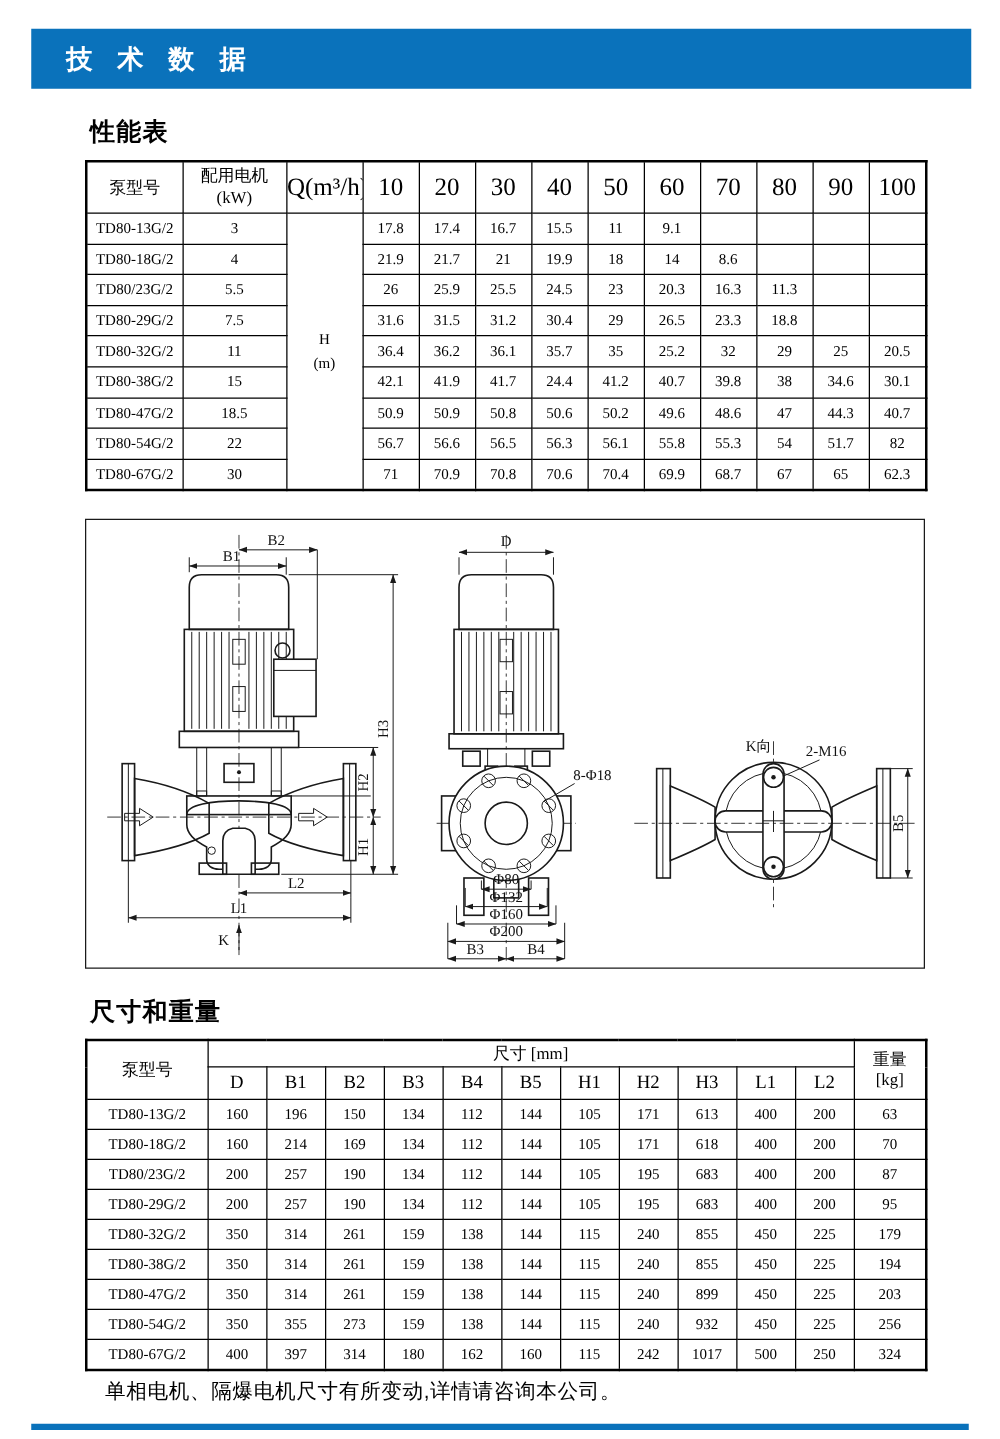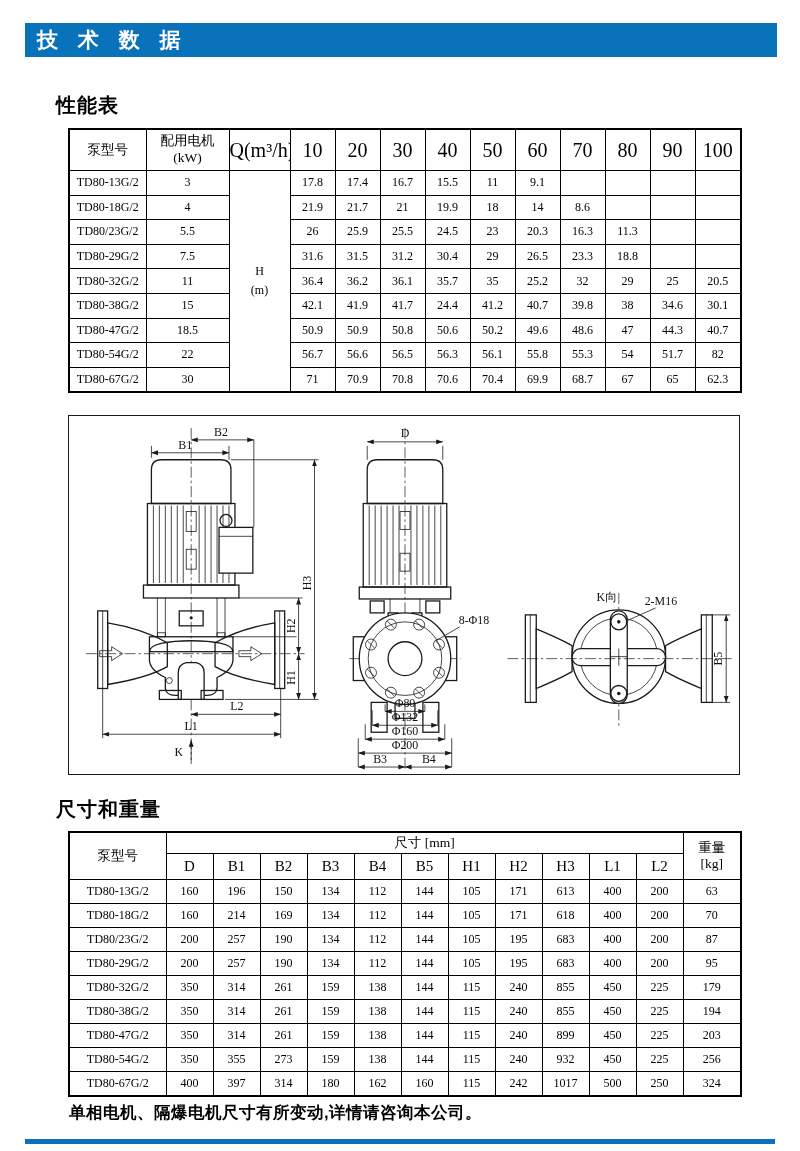--- a/index.html
+++ b/index.html
@@ -3,27 +3,27 @@
 <meta charset="utf-8">
 <style>
   html,body{margin:0;padding:0;}
   body{
     width:800px;height:1151px;position:relative;background:#ffffff;
     font-family:"Liberation Sans","DejaVu Sans",sans-serif;color:#000;
   }
   .page{position:absolute;inset:0;background:#fff;overflow:hidden;}
 
   .topbar{
-    position:absolute;left:25px;top:23px;width:752px;height:34px;
+    position:absolute;left:25px;top:23px;width:752px;height:48px;
     background:#0a72bb;display:flex;align-items:center;
-    padding-left:12px;box-sizing:border-box;
+    padding-left:28px;box-sizing:border-box;
   }
   .topbar span{color:#fff;font-size:21px;font-weight:bold;letter-spacing:7px;}
 
-  .sec-title{position:absolute;left:56px;margin:0;font-size:20px;font-weight:bold;letter-spacing:1px;color:#000;}
+  .sec-title{position:absolute;left:72px;margin:0;font-size:20px;font-weight:bold;letter-spacing:1px;color:#000;}
   #perf-title{top:92px;}
   #dims-title{top:796px;}
 
   table.dtable{
     position:absolute;left:68px;width:672px;border-collapse:collapse;table-layout:fixed;
     border:2px solid #000;font-family:"Liberation Serif","DejaVu Serif",serif;
   }
   #perf-table{top:128px;}
   #dims-table{top:831px;}
   .dtable th,.dtable td{
@@ -45,21 +45,21 @@
     border:1.6px solid #1a1a1a;box-sizing:border-box;background:#fff;
   }
   .drawbox svg{display:block;width:100%;height:100%;}
   .ol{fill:none;stroke:#1a1a1a;stroke-width:1.3;}
   .olw{fill:#fff;stroke:#1a1a1a;stroke-width:1.3;}
   .tl{fill:none;stroke:#1a1a1a;stroke-width:0.8;}
   .dim{fill:none;stroke:#1a1a1a;stroke-width:0.8;}
   .cl{fill:none;stroke:#1a1a1a;stroke-width:0.7;stroke-dasharray:11 3 2.5 3;}
   .lbl{font-family:"Liberation Serif","DejaVu Serif",serif;font-size:12px;fill:#111;}
 
-  .footnote{position:absolute;left:69px;top:1102px;font-size:16.5px;font-weight:bold;letter-spacing:0.5px;text-align:right;}
+  .footnote{position:absolute;left:84px;top:1102px;font-size:16.5px;font-weight:normal;letter-spacing:0.5px;text-align:right;}
   .bottombar{position:absolute;left:25px;top:1139px;width:750px;height:5px;background:#0a72bb;}
 </style>
 </head>
 <body>
 
 <div class="page">
 
   <div class="topbar">
     <span>技 术 数 据</span>
   </div>

